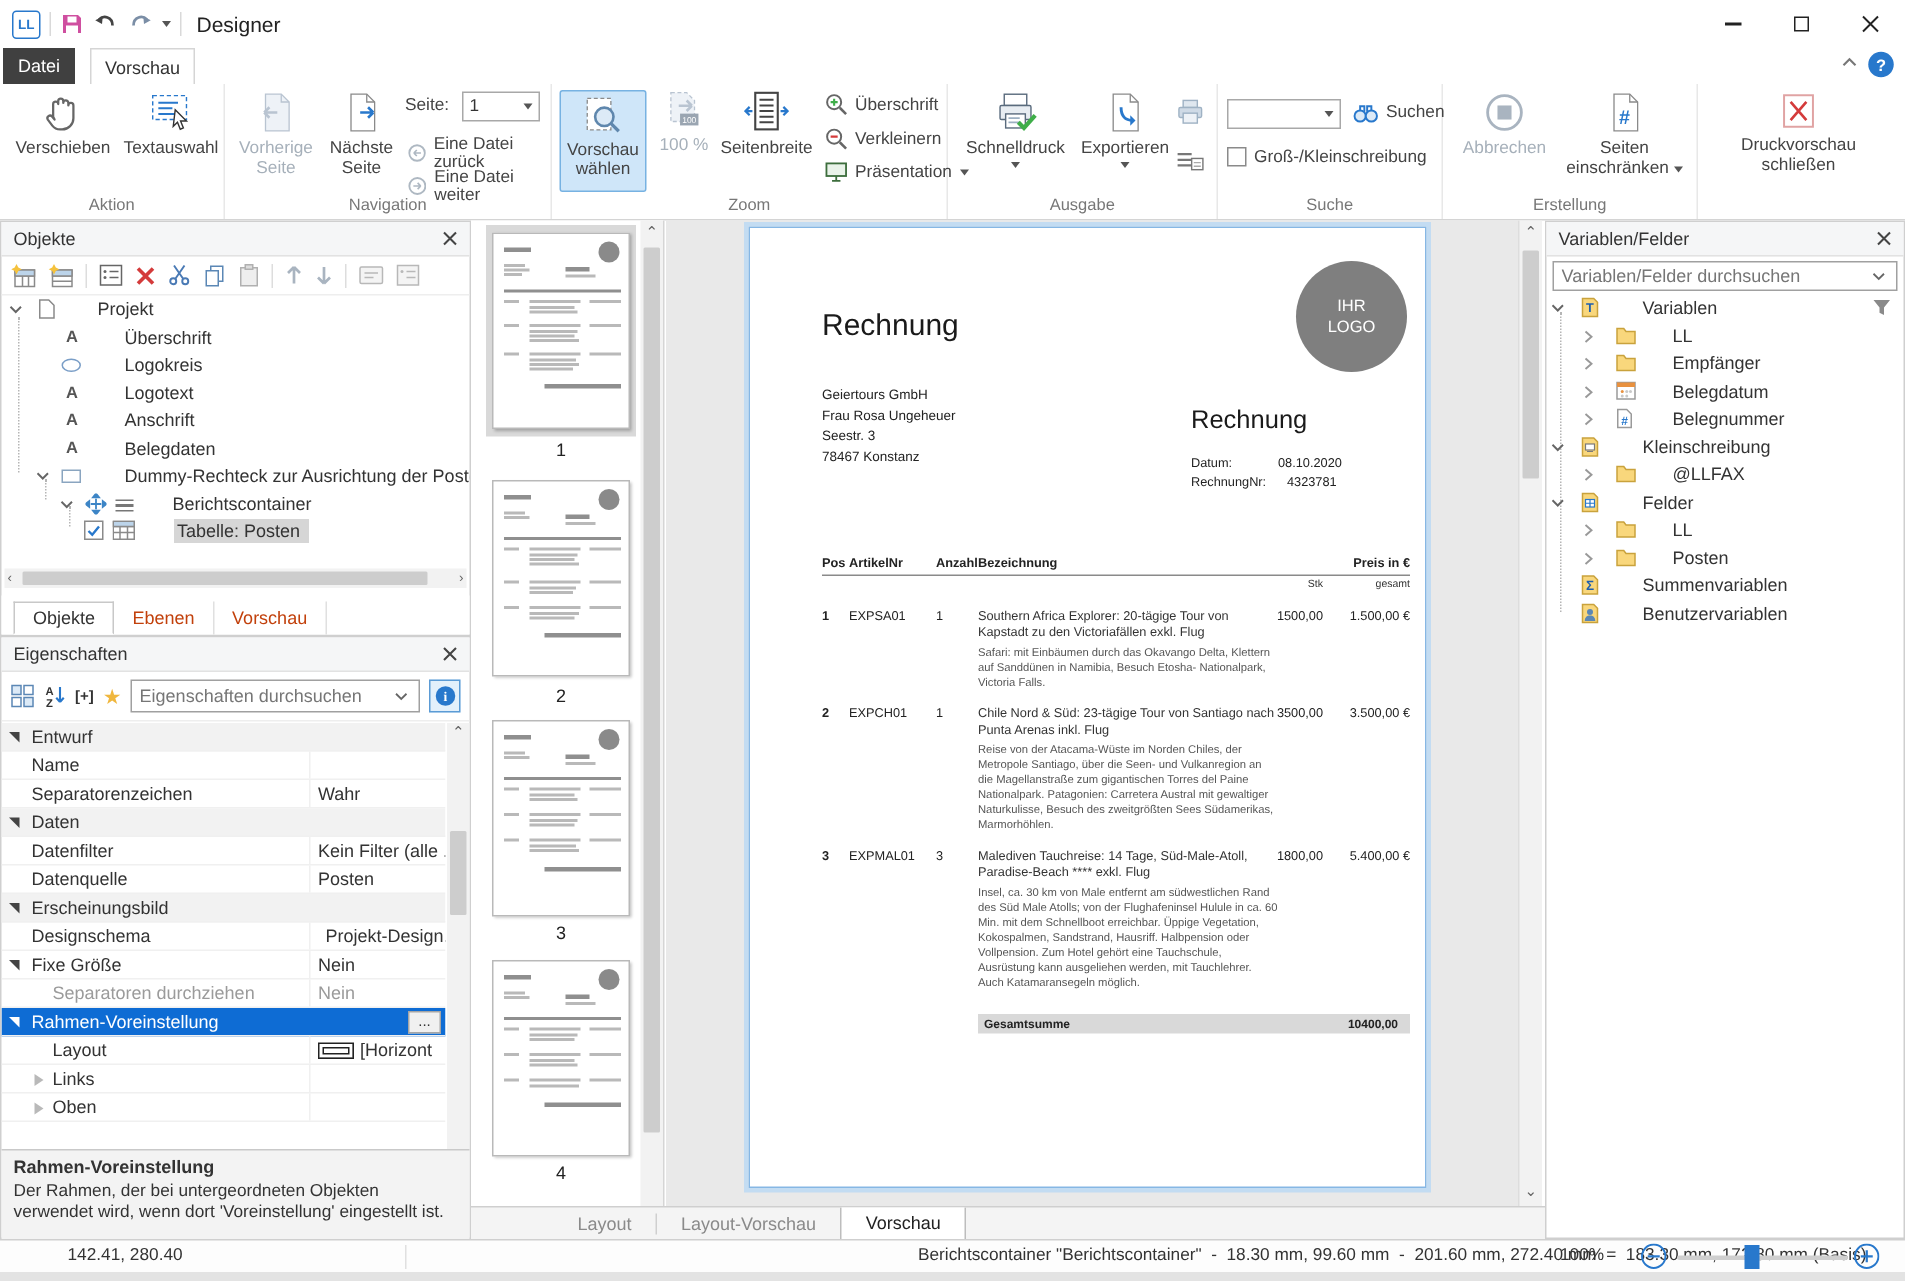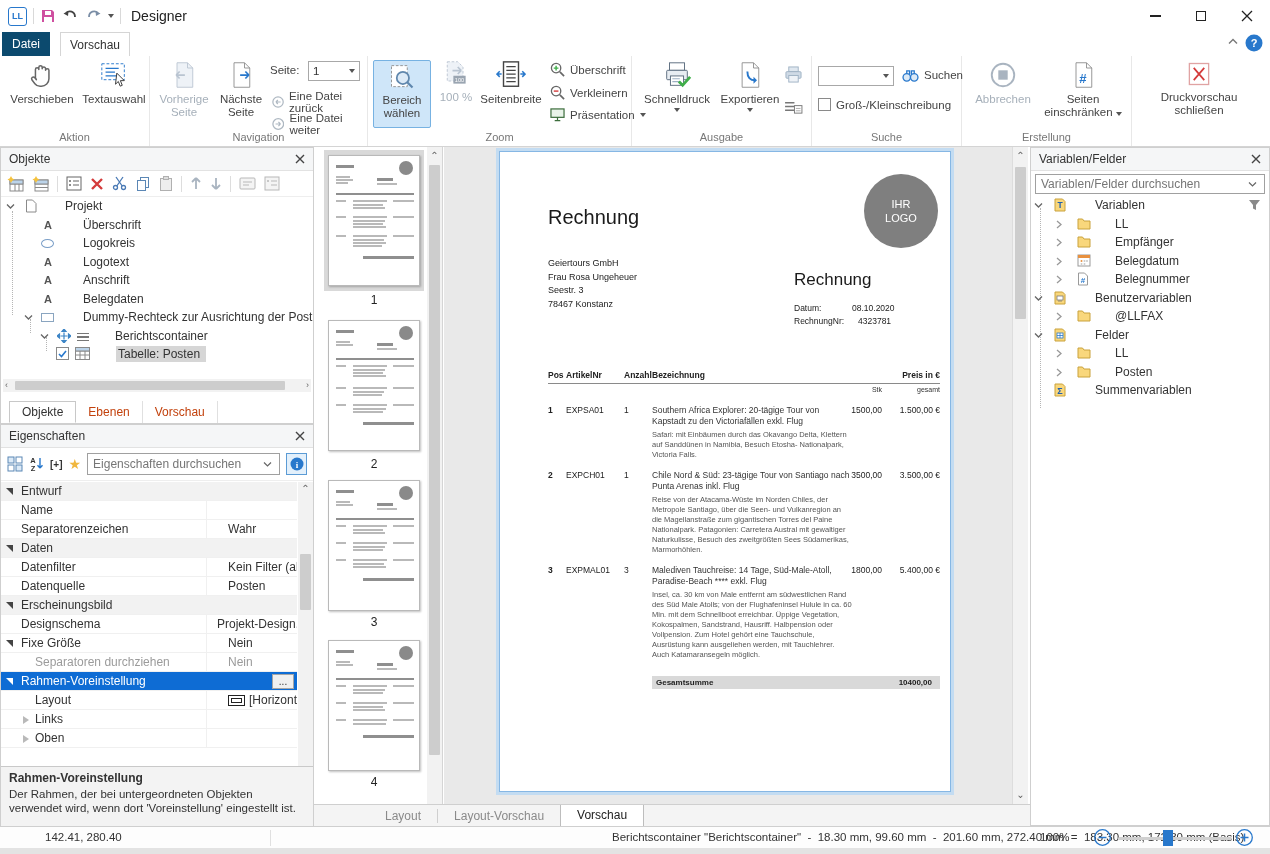--- a/index.html
+++ b/index.html
@@ -11,21 +11,21 @@
   
   #titlebar{position:absolute;left:0;top:0;width:1270px;height:32px;background:#fff}
   .qat{display:flex;align-items:center;height:32px;padding-left:8px;gap:6px}
   .qsep{width:1px;height:16px;background:#d9d9d9}
   .lllogo{width:19px;height:19px;border:1.5px solid #2878cc;border-radius:3px;color:#2878cc;font-weight:bold;font-size:9px;display:flex;align-items:center;justify-content:center}
   .titletext{font-size:14px;color:#222;margin-left:4px}
   .winbtn{position:absolute;top:0;width:46px;height:32px;display:flex;align-items:center;justify-content:center}
   
   #tabrow{position:absolute;left:0;top:32px;width:1270px;height:24px;background:#fff}
   .rtab{position:absolute;top:0;height:24px;display:flex;align-items:center;justify-content:center;font-size:12px}
-  #tab-datei{left:2px;width:48px;background:#0c4a6e;color:#fff}
+  #tab-datei{left:2px;width:48px;background:#404040;color:#fff}
   #tab-vorschau{left:60px;width:70px;background:#fff;color:#333;border:1px solid #d5d5d5;border-bottom:none}
   
   #ribbon{position:absolute;left:0;top:56px;width:1270px;height:91px;background:#fff;border-bottom:1px solid #d4d4d4}
   .rgroup{position:absolute;top:0;height:90px;border-right:1px solid #e8e8e8}
   .glabel{position:absolute;bottom:3px;left:0;width:100%;text-align:center;font-size:11px;color:#777}
   .bigbtn{position:absolute;top:4px;display:flex;flex-direction:column;align-items:center;font-size:11.5px;color:#444;text-align:center;line-height:13px}
   .bigbtn .blabel{margin-top:3px}
   .dis{color:#a6b0ba}
   .active-btn{background:#cfe6f9;border:1px solid #77b2e2;border-radius:2px}
   .smallbtn{position:absolute;display:flex;align-items:center;gap:5px;font-size:11.5px;color:#444}
@@ -43,21 +43,21 @@
   .trow{position:relative;height:18.5px;display:flex;align-items:center;font-size:12px;color:#333;white-space:nowrap;overflow:hidden}
   .tlabel{margin-left:20px}
   .guide{position:absolute;border-left:1px dotted #b5b5b5}
   
   .ptabs{position:absolute;left:0;bottom:0;width:100%;height:26px;display:flex;align-items:flex-end;padding-left:8px;background:#fff}
   .ptab{height:22px;display:flex;align-items:center;padding:0 12px;font-size:12px;color:#c2410c;border-right:1px solid #e0e0e0}
   .ptab.on{background:#fff;border:1px solid #c8c8c8;border-bottom:1px solid #fff;color:#333}
   
   .prow{position:relative;height:19px;display:flex;align-items:center;font-size:12px;border-bottom:1px solid #f0f0f0}
   .prow .plabel{padding-left:20px;width:205px;overflow:hidden;white-space:nowrap}
-  .prow .pval{flex:1;overflow:hidden;white-space:nowrap;border-left:1px solid #f0f0f0;padding-left:21px;height:100%;display:flex;align-items:center}
+  .prow .pval{flex:1;overflow:hidden;white-space:nowrap;border-left:1px solid #f0f0f0;padding-left:5px;height:100%;display:flex;align-items:center}
   .prow.cat{background:#f2f2f2;font-weight:normal}
   .prow.cat .plabel{width:auto}
   .prow.sel{background:#0e6cd4;color:#fff}
   .exp{position:absolute;left:5px;top:6px;width:0;height:0;border-top:7px solid #444;border-left:7px solid transparent}
   .exp.w{border-top-color:#fff}
   .arr-r{position:absolute;left:22px;top:5.5px;width:0;height:0;border-left:6px solid #9a9a9a;border-top:4px solid transparent;border-bottom:4px solid transparent;background:transparent}
   .arr-r.hollow{border-left-color:#b9b9b9}
   .dots-btn{margin-left:auto;margin-right:3px;width:22px;height:15px;background:#f0f0f0;border:1px solid #a5a5a5;color:#333;font-size:10px;display:flex;align-items:center;justify-content:center}
   
   #thumbs{position:absolute;left:314px;top:147px;width:129px;height:657px;background:#fff;border-right:1px solid #d5d5d5}
@@ -235,21 +235,21 @@
       <div class="glabel">Navigation</div>
     </div>
 
     <div class="rgroup" style="left:368px;width:264px">
       <div class="bigbtn active-btn" style="left:5px;width:58px;height:68px">
         <svg width="28" height="28" viewBox="0 0 32 32" style="margin-top:2px">
             <rect x="4" y="3" width="18" height="24" fill="#fff" stroke="#8a8a8a" stroke-dasharray="3 2"></rect>
             <circle cx="17" cy="17" r="7" fill="#dceaf7" stroke="#5f87ad" stroke-width="2"></circle>
             <path d="M22 22l6 6" stroke="#5f87ad" stroke-width="2.5"></path>
           </svg>
-        <span class="blabel">Bereich wählen</span>
+        <span class="blabel">Vorschau wählen</span>
       </div>
       <div class="bigbtn dis" style="left:68px;width:40px">
         <svg width="28" height="28" viewBox="0 0 32 32">
             <path d="M6 2h12l6 6v16H6z" fill="#eef2f7" stroke="#b9c4d1" stroke-dasharray="3 2"></path>
             <path d="M12 12h10m0 0l-4-4m4 4l-4 4" stroke="#b9c4d1" stroke-width="2" fill="none"></path>
             <rect x="13" y="18" width="14" height="9" fill="#9aa5b1"></rect>
             <text x="20" y="25" text-anchor="middle" font-size="6.5" fill="#fff" font-family="Liberation Sans">100</text>
           </svg>
         <span class="blabel">100 %</span>
       </div>
@@ -991,21 +991,21 @@
               <path d="M1 1.5l3.5 3.5L8 1.5" fill="none" stroke="#666" stroke-width="1.3"></path>
             </svg>
           </span>
         <span class="abs" style="left:22px;top:2px">
             <svg width="14" height="14" viewBox="0 0 14 14">
               <path d="M2 1h7.5L12 3.5V13H2z" fill="#f9d77c" stroke="#c9a23c"></path>
               <rect x="4" y="5" width="6" height="4" fill="#fff" stroke="#7a7a7a" stroke-width=".8"></rect>
               <path d="M5 10h4" stroke="#7a7a7a" stroke-width=".8"></path>
             </svg>
           </span>
-        <span class="abs tlabel" style="left:44px">Benutzervariablen</span>
+        <span class="abs tlabel" style="left:44px">Kleinschreibung</span>
       </div>
       <div class="trow">
         <span class="abs" style="left:25px;top:5px">
             <svg width="6" height="9" viewBox="0 0 6 9">
               <path d="M1 1l4 3.5L1 8" fill="none" stroke="#999" stroke-width="1.3"></path>
             </svg>
           </span>
         <span class="abs" style="left:46px;top:2px">
             <svg width="14" height="13" viewBox="0 0 14 13">
               <path d="M1 2h4.5L7 4h6v8H1z" fill="#f9d77c" stroke="#c9a23c"></path>
@@ -1055,20 +1055,30 @@
         <span class="abs tlabel" style="left:64px">Posten</span>
       </div>
       <div class="trow">
         <span class="abs" style="left:22px;top:2px">
             <svg width="14" height="14" viewBox="0 0 14 14">
               <path d="M2 1h7.5L12 3.5V13H2z" fill="#f9d77c" stroke="#c9a23c"></path>
               <text x="7" y="10.5" font-size="9" font-weight="bold" fill="#1f5fae" text-anchor="middle" font-family="Liberation Sans">Σ</text>
             </svg>
           </span>
         <span class="abs tlabel" style="left:44px">Summenvariablen</span>
+      </div>
+      <div class="trow">
+        <span class="abs" style="left:22px;top:2px">
+            <svg width="14" height="14" viewBox="0 0 14 14">
+              <path d="M2 1h7.5L12 3.5V13H2z" fill="#f9d77c" stroke="#c9a23c"></path>
+              <circle cx="7" cy="6" r="2" fill="#5b87b5"></circle>
+              <path d="M3.5 12c0-2.5 1.5-3.7 3.5-3.7S10.5 9.5 10.5 12z" fill="#5b87b5"></path>
+            </svg>
+          </span>
+        <span class="abs tlabel" style="left:44px">Benutzervariablen</span>
       </div>
     </div>
   </div>
 
   <div id="btabs">
     <div style="width:55px"></div>
     <div class="btab">Layout</div>
     <span class="bsep"></span>
     <div class="btab">Layout-Vorschau</div>
     <div class="btab on">Vorschau</div>

